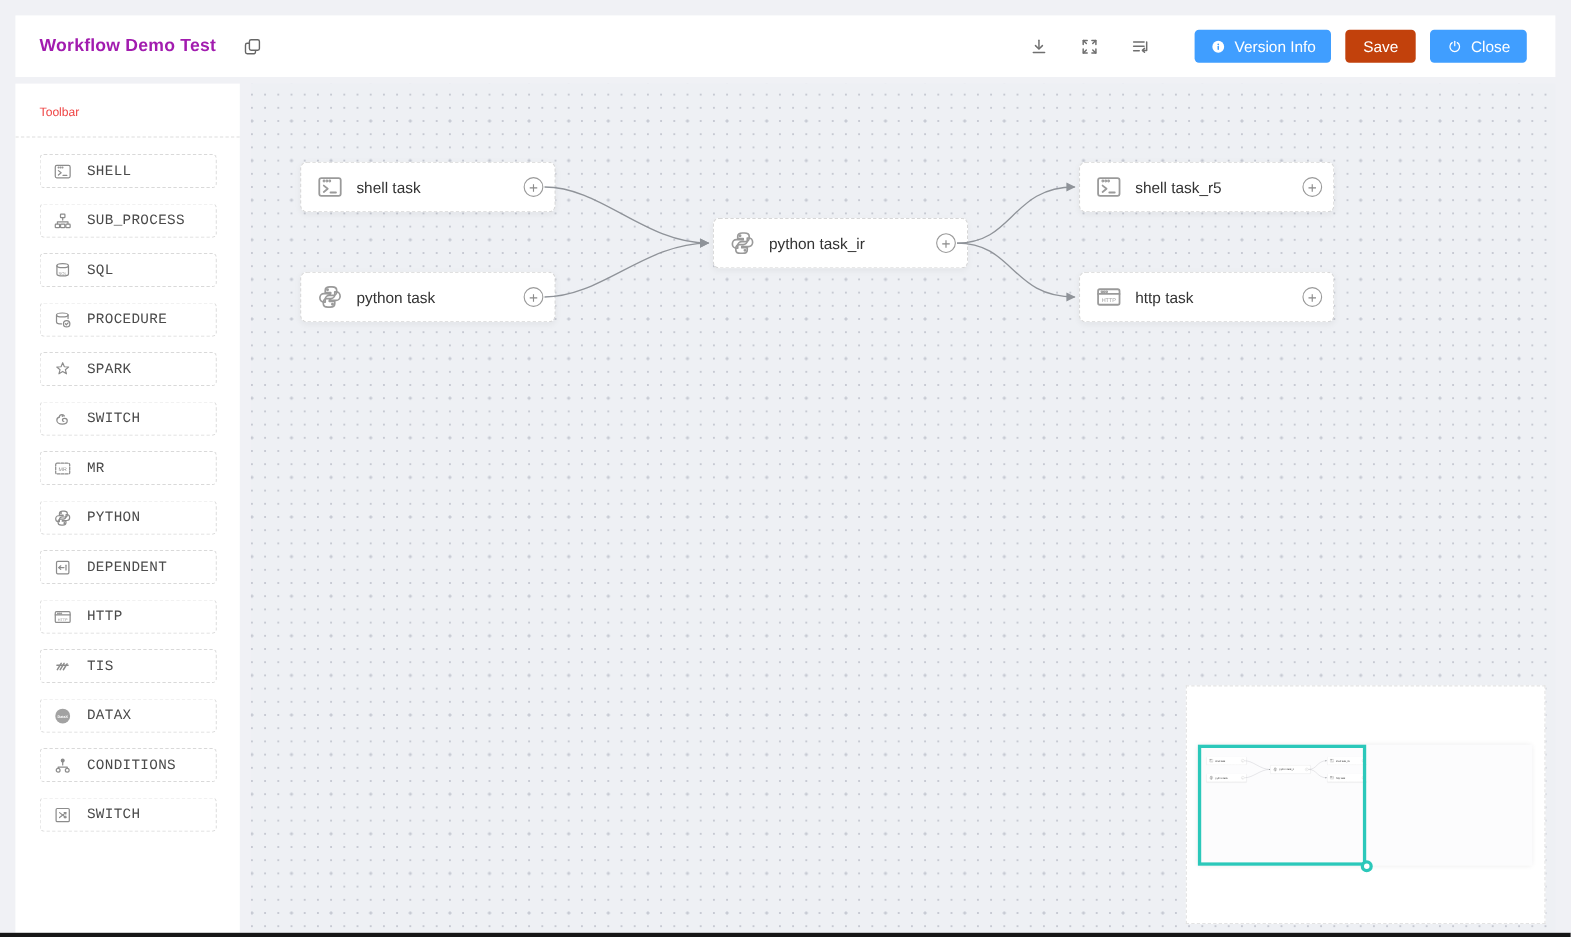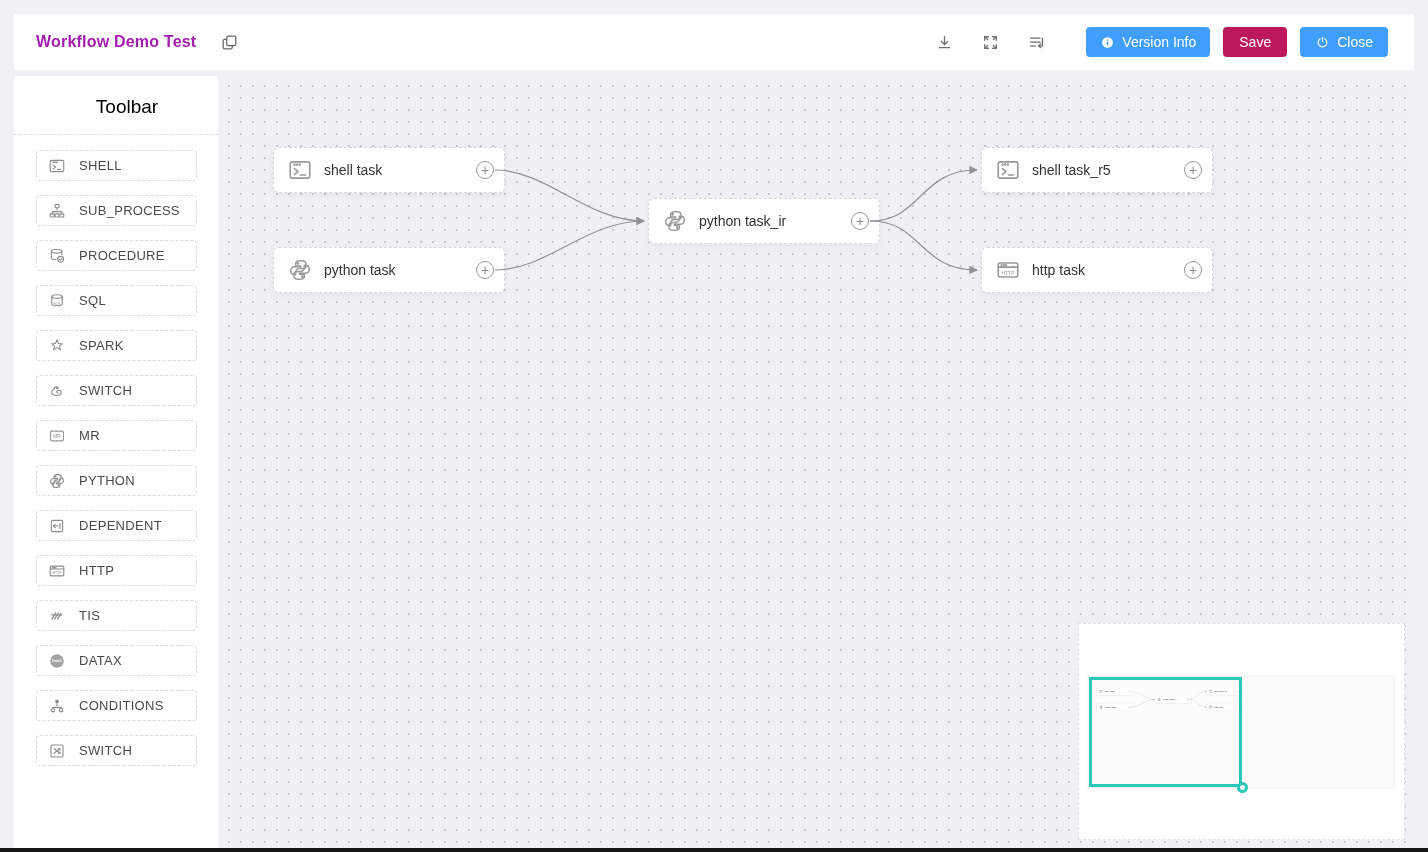--- a/index.html
+++ b/index.html
@@ -38,31 +38,31 @@
   }
   .hdr-btn svg { width:15px; height:15px; }
   .btn-version { padding:0 14px; }
   .btn-save    { padding:0 16px; }
   .btn-close   { padding:0 15px; }
   
   .sidebar {
     position:absolute; left:14px; top:76px; width:204px; height:772px;
     background:#fff; overflow:hidden;
   }
-  .toolbar-title { margin:20px 0 16px 22px; font-size:19px; color:#000000;text-align:center; }
+  .toolbar-title { margin:20px 0 16px 22px; font-size:11px; color:#ef4444; }
   .toolbar-sep { border-top:1px dashed #ddd; height:0; }
   .tool-items { padding:15px 0 0 22px; display:flex; flex-direction:column; gap:14px; }
   .tool-item {
     width:161px; height:31px; border:1px dashed #d9d9d9; border-radius:4px;
     background:#fff; display:flex; align-items:center; padding-left:11px; gap:13px;
     cursor:move;
   }
   .tool-item-icon { width:18px; height:18px; color:#8c8c8c; display:flex; }
   .tool-item-icon svg { width:18px; height:18px; }
-  .tool-item-label { font-size:13px; color:#4a4a4a; letter-spacing:.3px; }
+  .tool-item-label { font-size:13px; color:#4a4a4a; letter-spacing:.3px;font-family:Liberation Mono, monospace; }
   
   .canvas {
     position:absolute; left:228px; top:76px; width:1186px; height:772px;
     background-color:#eef0f4;
     background-image:
       radial-gradient(#c6c9d2 1px, transparent 1.15px),
       radial-gradient(#dadde4 1.5px, transparent 1.6px);
     background-size:12px 12px, 36px 36px;
     background-position:7px 4px, 19px 16px;
   }
@@ -150,21 +150,21 @@
     <button class="hdr-btn btn-version" style="background:#409eff">
       <span style="display:flex">
         <svg viewBox="0 0 24 24">
             <circle cx="12" cy="12" r="8.6" fill="#fff"></circle>
           <circle cx="12" cy="8.4" r="1.25" fill="#409eff"></circle>
           <rect x="10.9" y="10.6" width="2.2" height="6.2" rx="1.1" fill="#409eff"></rect>
         </svg>
       </span>
       <span>Version Info</span>
     </button>
-    <button class="hdr-btn btn-save" style="background:#be185d">
+    <button class="hdr-btn btn-save" style="background:#c2410c">
       <span>Save</span>
     </button>
     <button class="hdr-btn btn-close" style="background:#409eff">
       <span style="display:flex">
         <svg viewBox="0 0 24 24" fill="none" stroke="#fff" stroke-width="1.8" stroke-linecap="round">
           <path d="M12 4v6.5"></path>
             <path d="M8.3 6a7 7 0 1 0 7.4 0"></path>
         </svg>
       </span>
       <span>Close</span>
@@ -200,39 +200,39 @@
             <rect x="9.4" y="15.8" width="5.2" height="4.2" rx=".8"></rect>
             <rect x="15.8" y="15.8" width="5.2" height="4.2" rx=".8"></rect>
           </svg>
         </span>
     <span class="tool-item-label">SUB_PROCESS</span>
   </div>
 
   <div class="tool-item">
     <span class="tool-item-icon">
           <svg viewBox="0 0 24 24" fill="none" stroke="currentColor" stroke-linecap="round" stroke-linejoin="round" stroke-width="1.5">
+            <ellipse cx="12" cy="6" rx="7" ry="2.4"></ellipse>
+            <path d="M5 6v10c0 1.3 3.1 2.4 7 2.4s7-1.1 7-2.4V6"></path>
+            <text x="12" y="17" font-size="5" text-anchor="middle" fill="currentColor" stroke="none" font-family="Liberation Sans, sans-serif">SQL</text>
+          </svg>
+        </span>
+    <span class="tool-item-label">SQL</span>
+  </div>
+
+  <div class="tool-item">
+    <span class="tool-item-icon">
+          <svg viewBox="0 0 24 24" fill="none" stroke="currentColor" stroke-linecap="round" stroke-linejoin="round" stroke-width="1.5">
             <ellipse cx="11.5" cy="5.8" rx="7" ry="2.4"></ellipse>
             <path d="M4.5 5.8v8.4c0 1.3 2.6 2.4 6 2.4"></path>
             <path d="M18.5 5.8v4.4"></path>
             <circle cx="16.8" cy="16.4" r="3.9"></circle>
             <path d="M15.2 16.4l1.2 1.2 2.2-2.2"></path>
           </svg>
         </span>
     <span class="tool-item-label">PROCEDURE</span>
-  </div>
-
-  <div class="tool-item">
-    <span class="tool-item-icon">
-          <svg viewBox="0 0 24 24" fill="none" stroke="currentColor" stroke-linecap="round" stroke-linejoin="round" stroke-width="1.5">
-            <ellipse cx="12" cy="6" rx="7" ry="2.4"></ellipse>
-            <path d="M5 6v10c0 1.3 3.1 2.4 7 2.4s7-1.1 7-2.4V6"></path>
-            <text x="12" y="17" font-size="5" text-anchor="middle" fill="currentColor" stroke="none" font-family="Liberation Sans, sans-serif">SQL</text>
-          </svg>
-        </span>
-    <span class="tool-item-label">SQL</span>
   </div>
 
   <div class="tool-item">
     <span class="tool-item-icon">
           <svg viewBox="0 0 24 24" fill="none" stroke="currentColor" stroke-linecap="round" stroke-linejoin="round" stroke-width="1.4">
             <path d="M12 3.6l2 5 5.2.3-4 3.2 1.4 5-4.6-2.9-4.6 2.9 1.4-5-4-3.2 5.2-.3z"></path>
           </svg>
         </span>
     <span class="tool-item-label">SPARK</span>
   </div>

